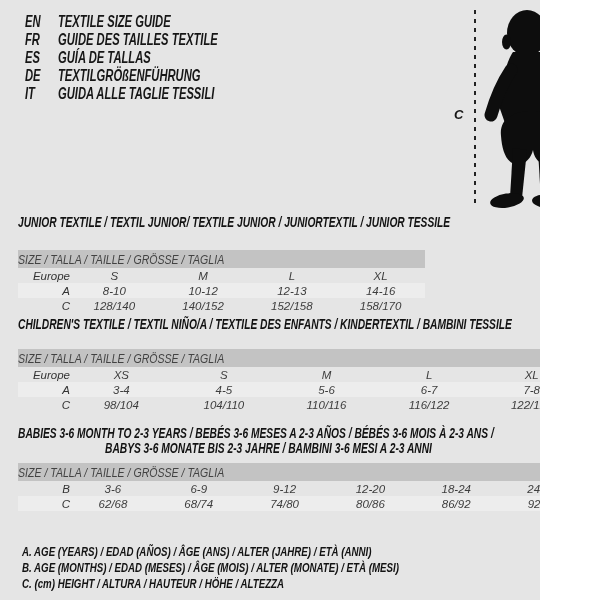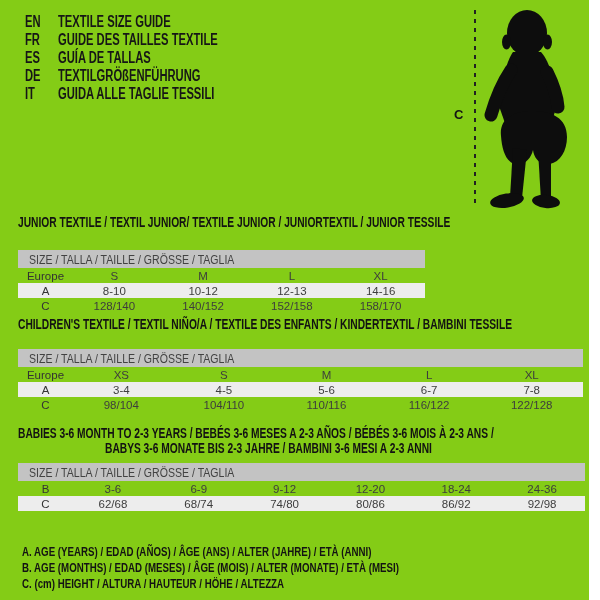--- a/index.html
+++ b/index.html
@@ -3,23 +3,24 @@
 <meta charset="utf-8">
 <style>
   html, body {
     margin: 0; padding: 0;
     width: 600px; height: 600px;
     background: #ffffff;
     font-family: "Liberation Sans", sans-serif;
   }
   .page {
     position: relative;
-    width: 589px; height: 600px;
-    background: #84cc16;
+    width: 540px; height: 600px;
+    background: #e5e5e5;
     overflow: hidden;
+    font-style: italic;
   }
 
   
   .lang-list { position: absolute; top: 13px; left: 25px; }
   .lang-row  { display: flex; height: 18px; align-items: center; white-space: nowrap; }
   .lang-code {
     display: inline-block; width: 33px;
     font-size: 16px; font-weight: 700; color: #161616;
     transform: scaleX(0.70); transform-origin: 0 50%;
   }
@@ -55,36 +56,36 @@
   .sec-2 .sec-title { margin-bottom: 7px; text-align: right; }
   .title-line {
     font-size: 14px; font-weight: 700; color: var(--head-text, #121212);
     line-height: 15px; white-space: nowrap;
     transform: scaleX(0.73); transform-origin: 0 0;
   }
   table.size-table { width: 100%; border-collapse: collapse; table-layout: fixed; }
   col.first-col { width: 52px; }
   th.bar {
     background: var(--bar-bg, #c3c3c3);
-    height: 16px; padding: 0 0 0 11px;
+    height: 16px; padding: 0 0 0 0;
     text-align: left; vertical-align: middle;
     font-weight: 400;
   }
   .bar-label {
     display: inline-block; white-space: nowrap;
     font-size: 12px; font-weight: 400; color: #424242;
     transform: scaleX(0.88); transform-origin: 0 50%;
   }
   td {
     height: 15px; padding: 0;
     font-size: 11.5px; color: var(--tbl-text, #3d3d3d);
     text-align: center; vertical-align: middle;
     white-space: nowrap;
   }
-  td.rowhead { text-align: center; padding-left: 3px; color: #333333; }
+  td.rowhead { text-align: right; padding-left: 3px; color: #333333; }
   tr.alt { background: var(--alt-bg, #ededed); }
 
   
   .notes { position: absolute; left: 22px; top: 544px; }
   .note-line {
     font-size: 13.5px; font-weight: 700; color: #131313;
     line-height: 16px; white-space: nowrap;
     transform: scaleX(0.72); transform-origin: 0 0;
   }
 </style>

